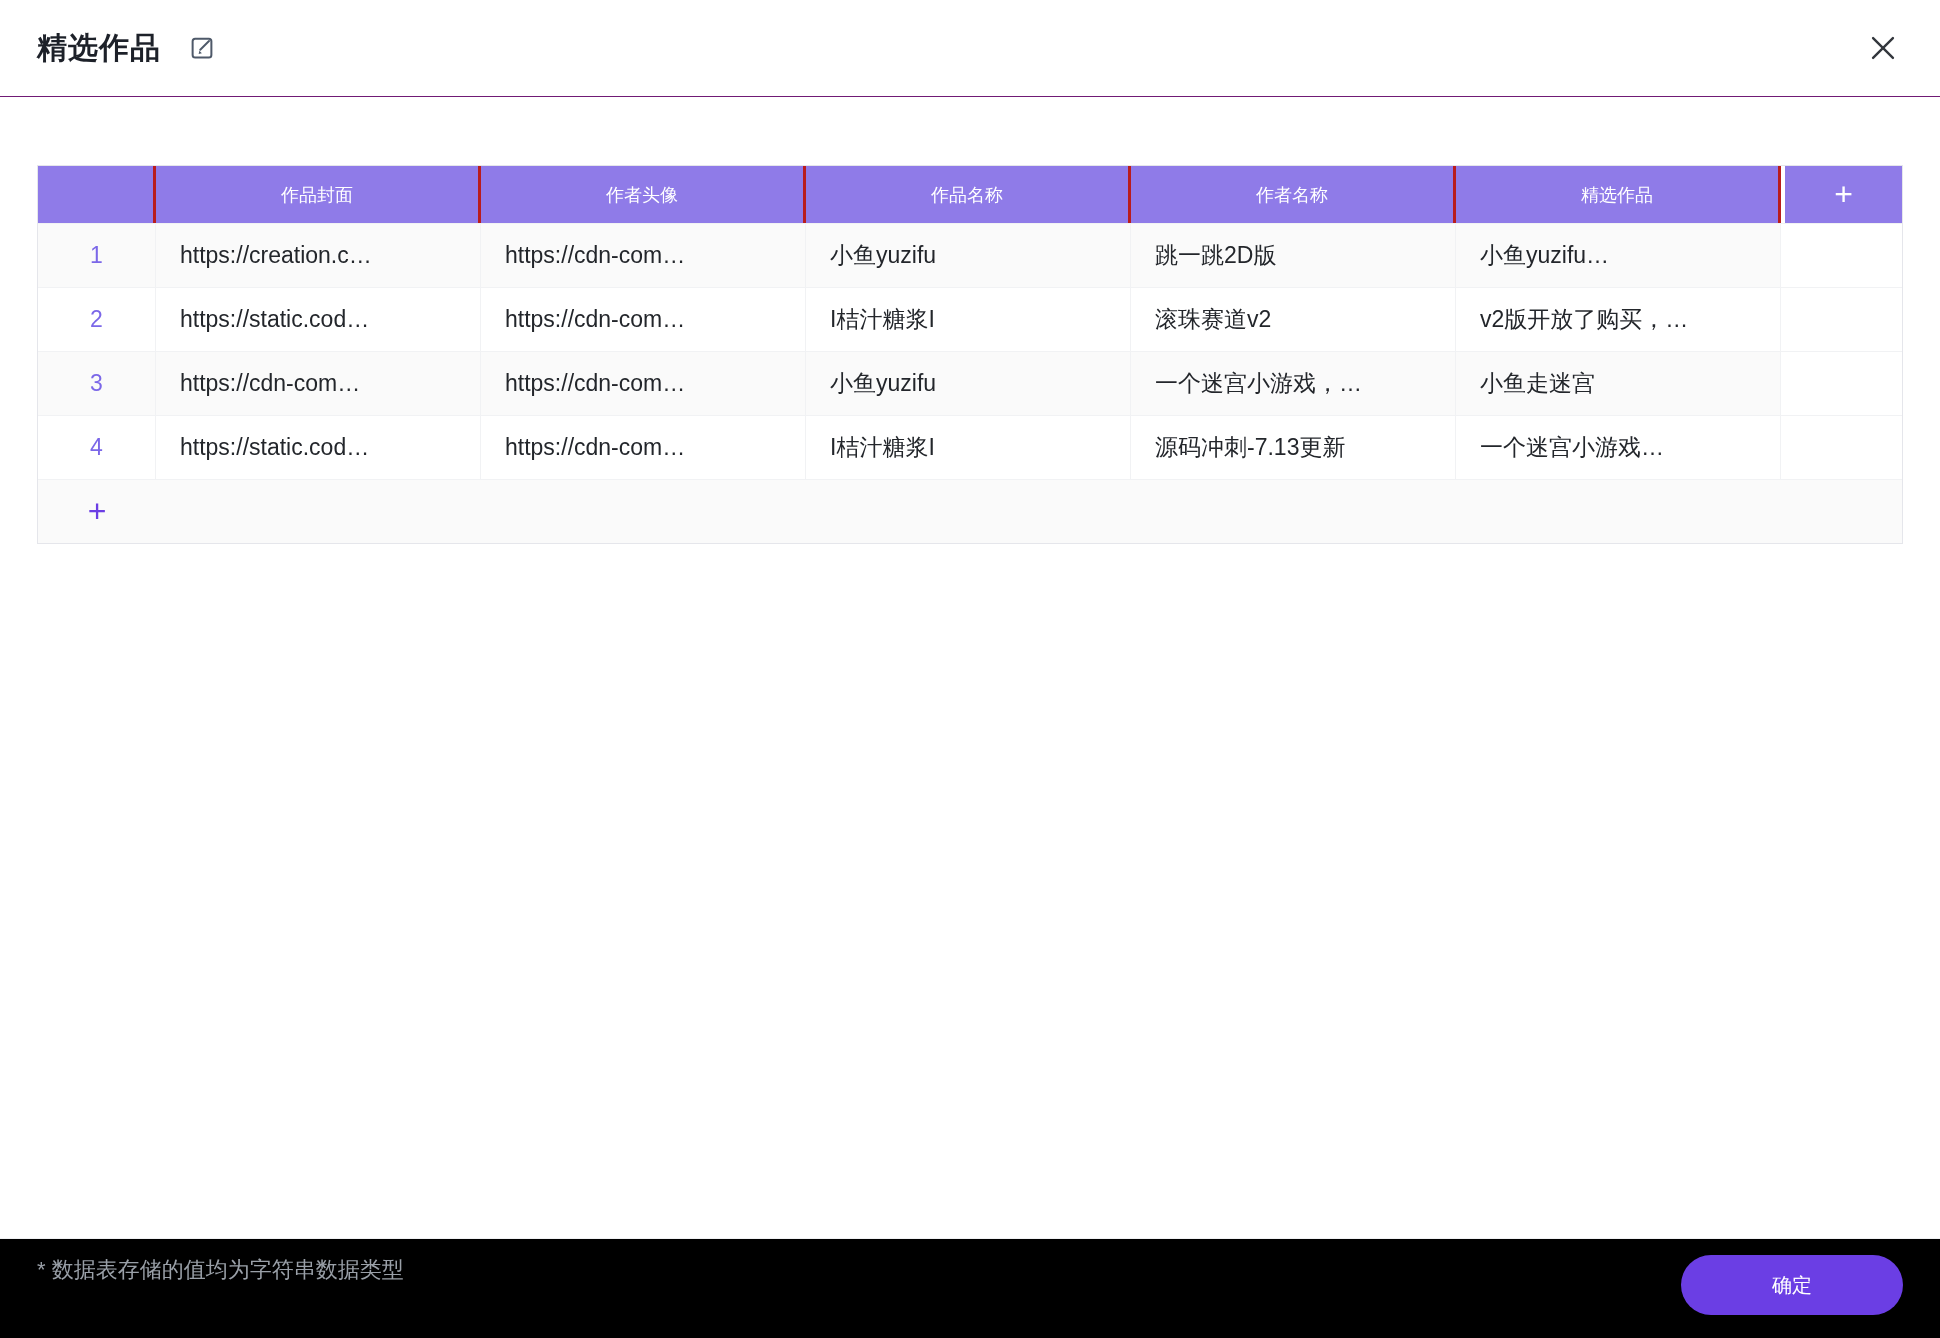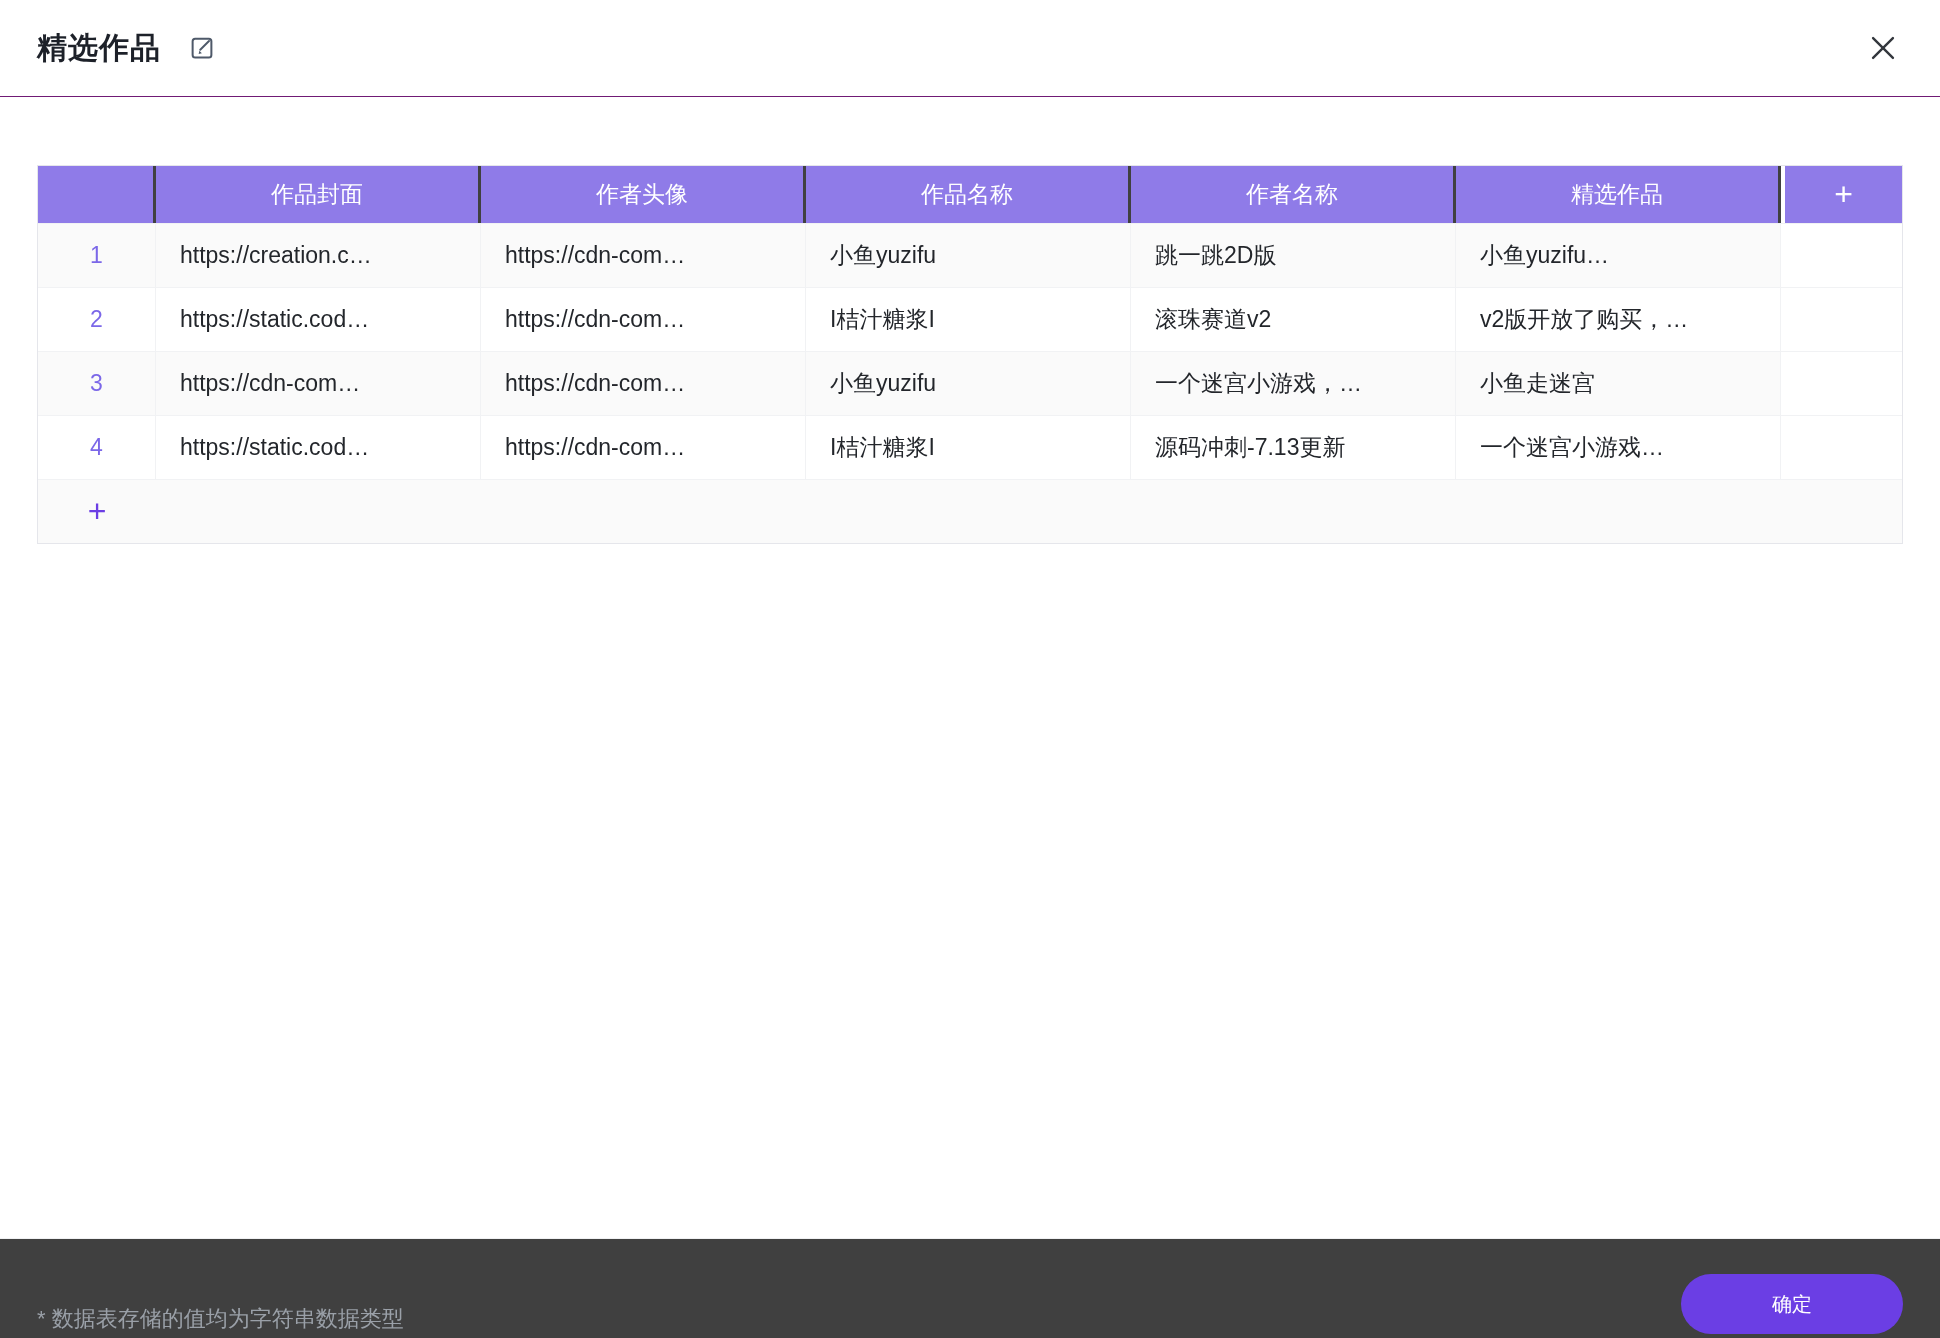--- a/index.html
+++ b/index.html
@@ -51,25 +51,25 @@
     background: #fff;
   }
   .row {
     display: grid;
     grid-template-columns: 118px 325px 325px 325px 325px 325px minmax(0,1fr);
   }
   .th {
     height: 57px;
     background: var(--header-purple, #8F7BE8);
     color: #ffffff;
-    font-size: 23px;
+    font-size: 18px;
     display: flex;
     align-items: center;
     justify-content: center;
-    border-right: 3px solid #404040;
+    border-right: 3px solid #b91c1c;
     white-space: nowrap;
     overflow: hidden;
   }
   .th.add {
     border-right: none;
     border-left: 4px solid #ffffff;
     font-size: 32px;
     font-weight: 300;
     cursor: pointer;
   }
@@ -107,24 +107,24 @@
     color: var(--accent-purple, #6B3EE4);
   }
   .row.addrow .rest { grid-column: 2 / -1; }
 
   
   .footer {
     flex: 0 0 100px;
     height: 100px;
     border-top: 1px solid #f0f1f3;
     display: flex;
-    align-items: flex-end;
+    align-items: flex-start;
     justify-content: space-between;
-    padding: 4px 37px;
-    background: #404040;
+    padding: 16px 37px;
+    background: #000000;
   }
   .note {
     font-size: 22px;
     color: #9aa0a8;
   }
   .confirm {
     width: 222px;
     height: 60px;
     border-radius: 32px;
     border: none;

